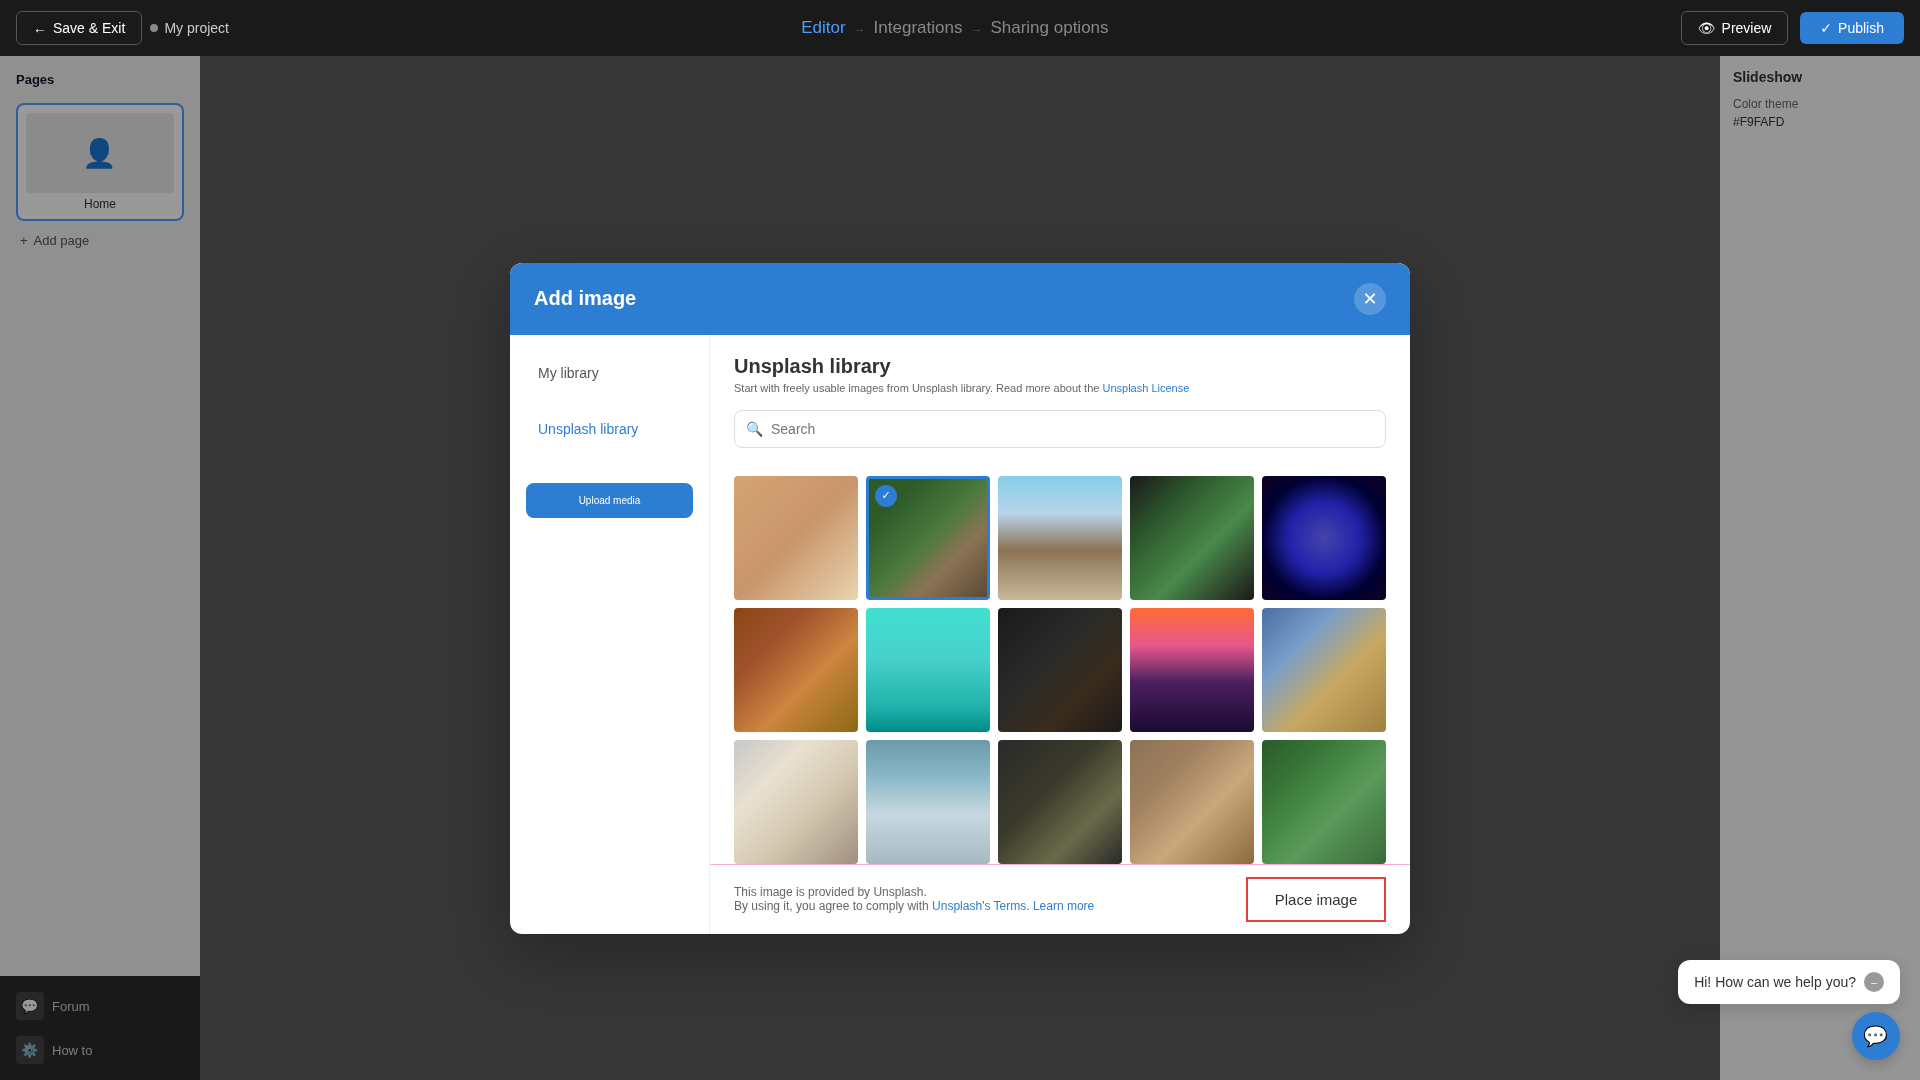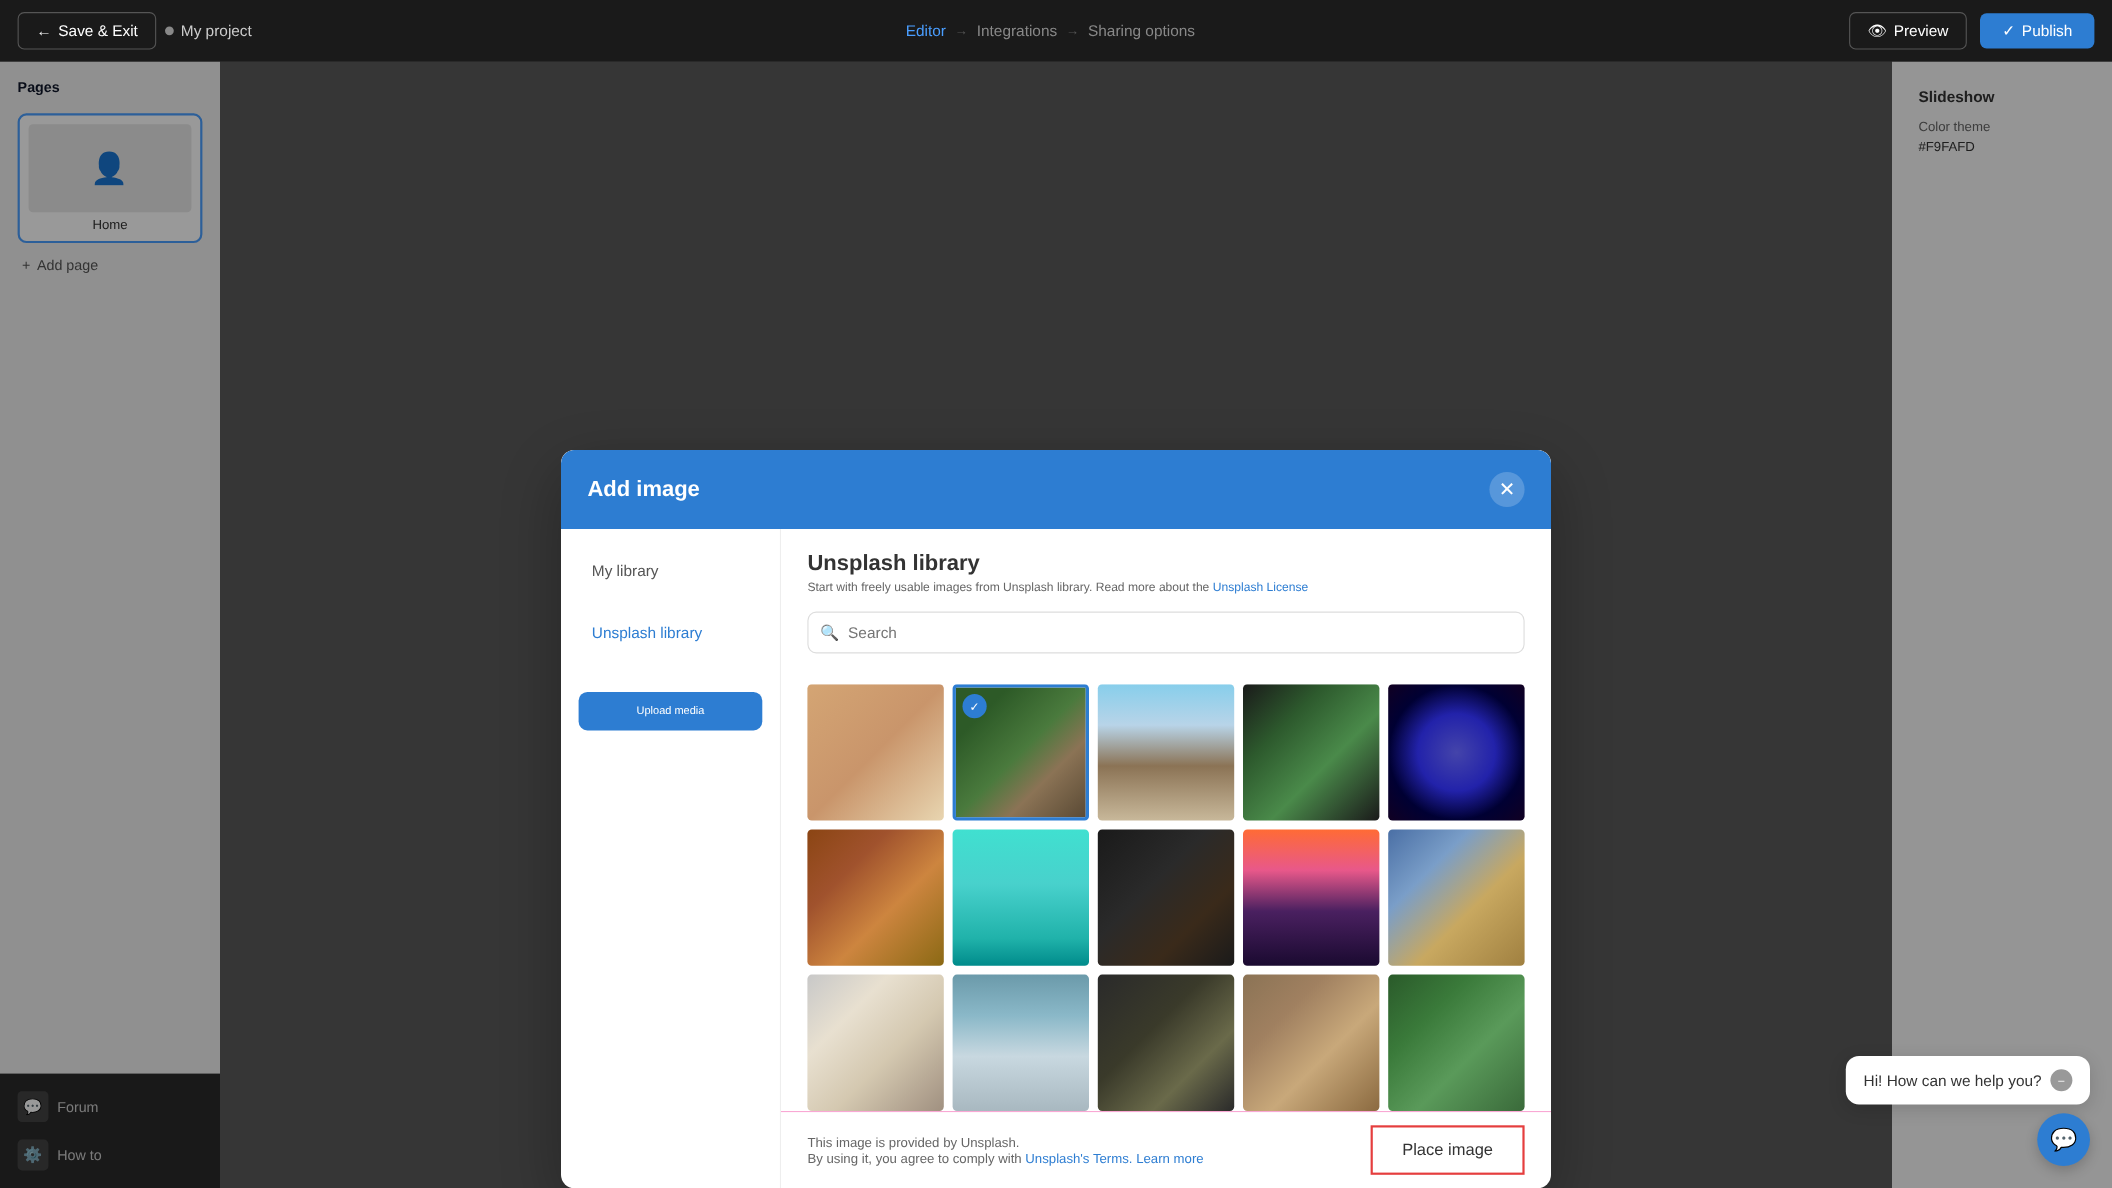--- a/index.html
+++ b/index.html
@@ -16,21 +16,21 @@
     .nav-right { display: flex; align-items: center; gap: 12px; }
 
     .btn-save-exit {
       background: transparent; border: 1px solid #555; color: #fff;
       padding: 8px 16px; border-radius: 6px; cursor: pointer; font-size: 14px;
       display: flex; align-items: center; gap: 6px;
     }
     .project-name { color: #ccc; font-size: 14px; display: flex; align-items: center; gap: 6px; }
     .dot { width: 8px; height: 8px; background: #888; border-radius: 50%; display: inline-block; }
 
-    .nav-step { color: #888; font-size: 14px; }
+    .nav-step { color: #888; font-size: 17px; }
     .nav-step.active { color: #4a9eff; }
     .nav-arrow { color: #555; font-size: 12px; }
 
     .btn-preview {
       background: transparent; border: 1px solid #555; color: #fff;
       padding: 8px 16px; border-radius: 6px; cursor: pointer; font-size: 14px;
       display: flex; align-items: center; gap: 6px;
     }
     .btn-publish {
       background: #2d7dd2; border: none; color: #fff;
@@ -62,42 +62,42 @@
       cursor: pointer; padding: 4px; margin-top: 4px;
     }
 
     
     .editor-area {
       flex: 1; background: #5a5a5a; position: relative; overflow: hidden;
     }
 
     
     .right-sidebar {
-      width: 200px; background: #f8f8f8; padding: 24px; flex-shrink: 0;
+      width: 200px; background: #f8f8f8; padding: 13px; flex-shrink: 0;
     }
     .right-sidebar-title { font-size: 14px; font-weight: 600; color: #333; margin-bottom: 12px; }
     .right-label { font-size: 12px; color: #666; margin-bottom: 4px; }
     .color-display { font-size: 12px; color: #333; }
 
     
     .bottom-nav {
       position: fixed; bottom: 0; left: 0; width: 200px; background: #2a2a2a;
       padding: 8px;
     }
     .bottom-nav-item {
       display: flex; align-items: center; gap: 8px; padding: 8px;
       color: #ccc; font-size: 13px; cursor: pointer;
     }
     .nav-icon { width: 28px; height: 28px; background: #444; border-radius: 4px; display: flex; align-items: center; justify-content: center; font-size: 14px; }
 
     
     .modal-overlay {
       position: fixed; top: 56px; left: 0; right: 0; bottom: 0;
       background: rgba(0,0,0,0.4); z-index: 500;
-      display: flex; align-items: flex-end; justify-content: center;
+      display: flex; align-items: center; justify-content: center;
       padding-top: 60px;
     }
 
     
     .modal {
       background: #fff; border-radius: 12px; width: 900px;
       max-height: 680px; overflow: hidden; display: flex; flex-direction: column;
       box-shadow: 0 20px 60px rgba(0,0,0,0.3);
     }
     .modal-header {

